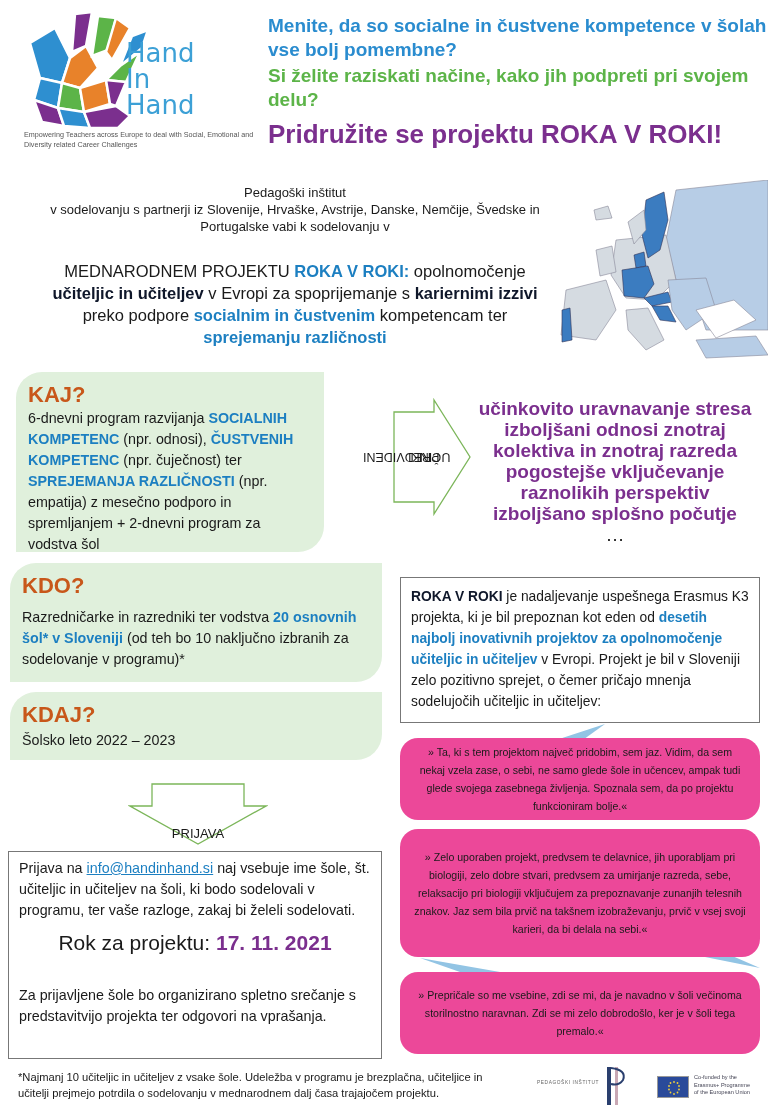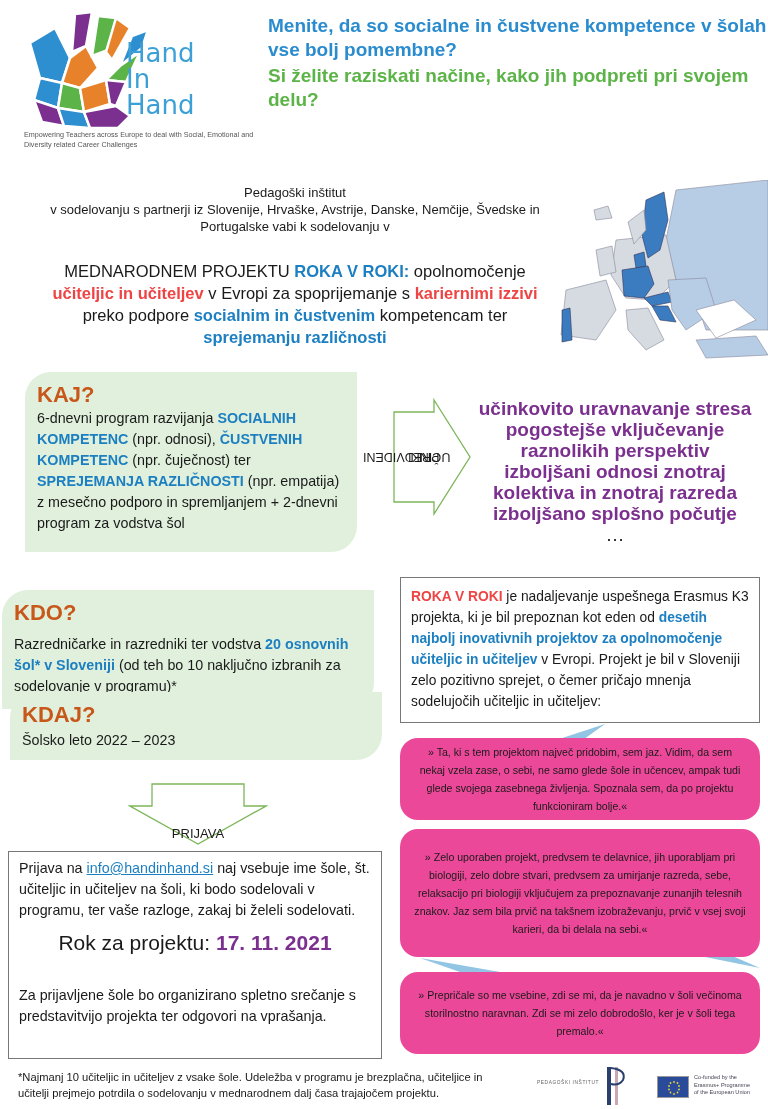--- a/index.html
+++ b/index.html
@@ -1,20 +1,20 @@
 <!DOCTYPE html>
 <html><head>
   <meta charset="utf-8">
   <style>
     * { box-sizing: border-box; margin: 0; padding: 0; }
     html, body { width: 768px; height: 1109px; background: #ffffff; overflow: hidden; }
     body { position: relative; font-family: "Liberation Sans", sans-serif; color: #1a1a1a; }
     .abs { position: absolute; }
     .c-blue { color: #1c7fc1; font-weight: bold; }
-    .c-purple { color: #ef4444; font-weight: bold; }
+    .c-purple { color: #0f172a; font-weight: bold; }
 
     
     #logo { left: 20px; top: 8px; width: 230px; height: 150px; }
     #logo-title { left: 126px; top: 40px; width: 110px; font-family: "DejaVu Sans", sans-serif; color: #3ca0d6; font-size: 26px; line-height: 26px; }
     #logo-tagline { left: 24px; top: 130px; width: 240px; font-size: 7.2px; line-height: 10px; color: #555; }
 
     
     #headline { left: 268px; top: 14px; width: 500px; text-align: left; }
     #headline .q1 { color: #2a8ccf; font-weight: bold; font-size: 19px; line-height: 24px; }
     #headline .q2 { color: #5cb448; font-weight: bold; font-size: 19px; line-height: 24px; margin-top: 2px; }
@@ -24,22 +24,22 @@
     #intro { left: 40px; top: 184px; width: 510px; text-align: center; font-size: 13px; line-height: 17px; }
     #mission { left: 40px; top: 260px; width: 510px; text-align: center; font-size: 16.5px; line-height: 22px; }
 
     
     #map { left: 556px; top: 180px; width: 212px; height: 182px; }
 
     
     .card { position: absolute; background: #e0f0dc; border-radius: 26px 0 26px 0; padding: 10px 14px 10px 12px; }
     .card h2 { font-size: 22px; line-height: 26px; color: #c8571a; font-weight: bold; }
     .card p { font-size: 14.3px; line-height: 21px; }
-    #card-kaj { left: 25px; top: 372px; width: 332px; height: 180px; }
-    #card-kdo { left: 2px; top: 563px; width: 372px; height: 119px; margin-top: 27px; }
+    #card-kaj { left: 16px; top: 372px; width: 308px; height: 180px; }
+    #card-kdo { left: 10px; top: 563px; width: 372px; height: 119px; }
     #card-kdaj { left: 10px; top: 692px; width: 372px; height: 68px; }
     #card-kdo h2 { margin-bottom: 8px; }
     #card-kdaj p { margin-top: 2px; }
 
     
     #effects-arrow { left: 392px; top: 398px; width: 80px; height: 118px; }
     #effects-arrow-label { left: 392px; top: 408px; width: 46px; height: 98px; display: flex; align-items: center; justify-content: center; }
     #effects-arrow-label span { display: block; transform: rotate(-90deg); white-space: nowrap; font-size: 12.5px; line-height: 14px; text-align: center; }
     #effects-list { left: 470px; top: 398px; width: 290px; text-align: center; color: #7b2f8e; font-weight: bold; font-size: 19px; line-height: 21px; }
 
@@ -95,20 +95,21 @@
 <div id="logo-title" class="abs">
   <div>Hand</div>
   <div>In</div>
   <div>Hand</div>
 </div>
 <div id="logo-tagline" class="abs">Empowering Teachers across Europe to deal with Social, Emotional and Diversity related Career Challenges</div>
 
 <div id="headline" class="abs">
   <div class="q1">Menite, da so socialne in čustvene kompetence v šolah vse bolj pomembne?</div>
   <div class="q2">Si želite raziskati načine, kako jih podpreti pri svojem delu?</div>
+  <div class="cta">Pridružite se projektu ROKA V ROKI!</div>
 </div>
 
 <div id="intro" class="abs">
   <div>Pedagoški inštitut</div>
   <div>v sodelovanju s partnerji iz Slovenije, Hrvaške, Avstrije, Danske, Nemčije, Švedske in Portugalske vabi k sodelovanju v</div>
 </div>
 <div id="mission" class="abs">
   <span>MEDNARODNEM PROJEKTU </span><span class="c-blue">ROKA V ROKI:</span><span> opolnomočenje </span><span class="c-purple">učiteljic in učiteljev</span><span> v Evropi za spoprijemanje s </span><span class="c-purple">kariernimi izzivi</span><span> preko podpore </span><span class="c-blue">socialnim in čustvenim</span><span> kompetencam ter </span><span class="c-blue">sprejemanju različnosti</span>
 </div>
 
@@ -148,22 +149,22 @@
 </div>
 
 <svg id="effects-arrow" class="abs" viewBox="0 0 80 118">
   <path d="M2 14 L42 14 L42 2 L78 59 L42 116 L42 104 L2 104 Z" fill="#fff" stroke="#7cb65a" stroke-width="1.3"></path>
 </svg>
 <div id="effects-arrow-label" class="abs">
   <span><span>PREDVIDENI</span><br><span>UČINKI</span></span>
 </div>
 <div id="effects-list" class="abs">
   <div>učinkovito uravnavanje stresa</div>
+  <div>izboljšani odnosi znotraj kolektiva in znotraj razreda</div>
   <div>pogostejše vključevanje raznolikih perspektiv</div>
-  <div>izboljšani odnosi znotraj kolektiva in znotraj razreda</div>
   <div>izboljšano splošno počutje</div>
   <div style="color:#1a1a1a;font-weight:normal;">…</div>
 </div>
 
 <div id="roka-box" class="abs">
   <span class="c-purple">ROKA V ROKI</span><span> je nadaljevanje uspešnega Erasmus K3 projekta, ki je bil prepoznan kot eden od </span><span class="c-blue">desetih najbolj inovativnih projektov za opolnomočenje učiteljic in učiteljev</span><span> v Evropi. Projekt je bil v Sloveniji zelo pozitivno sprejet, o čemer pričajo mnenja sodelujočih učiteljic in učiteljev:</span>
 </div>
 
 <svg id="bubble-tails" class="abs" viewBox="0 0 368 260">
   <path d="M150 22 L205 4 L180 22 Z" fill="#92c4e4"></path>

